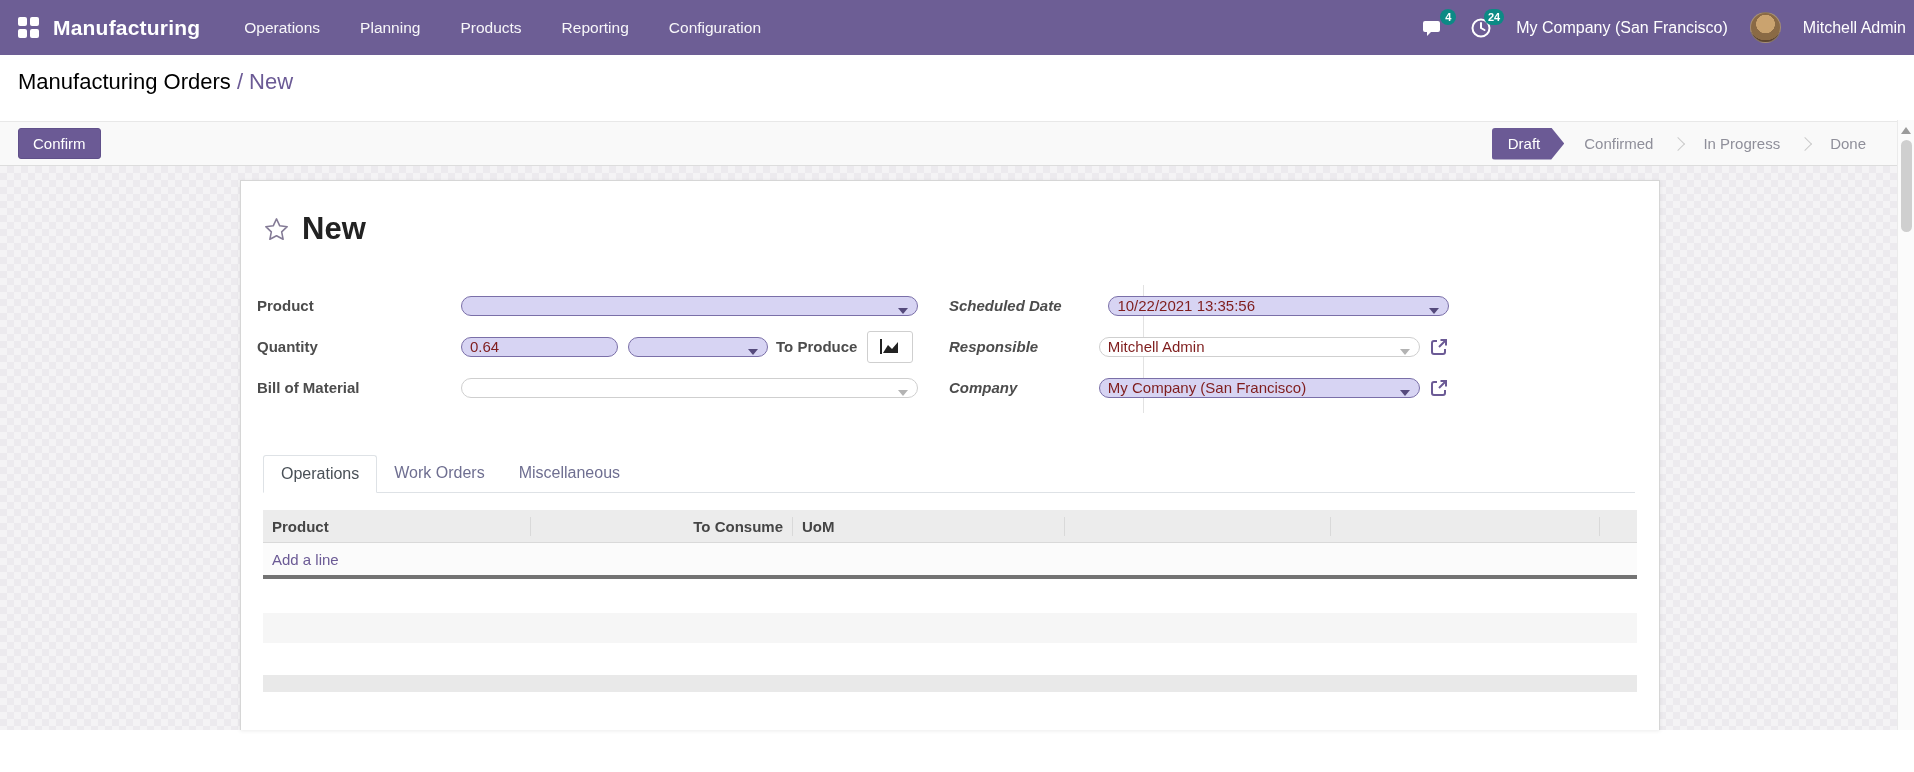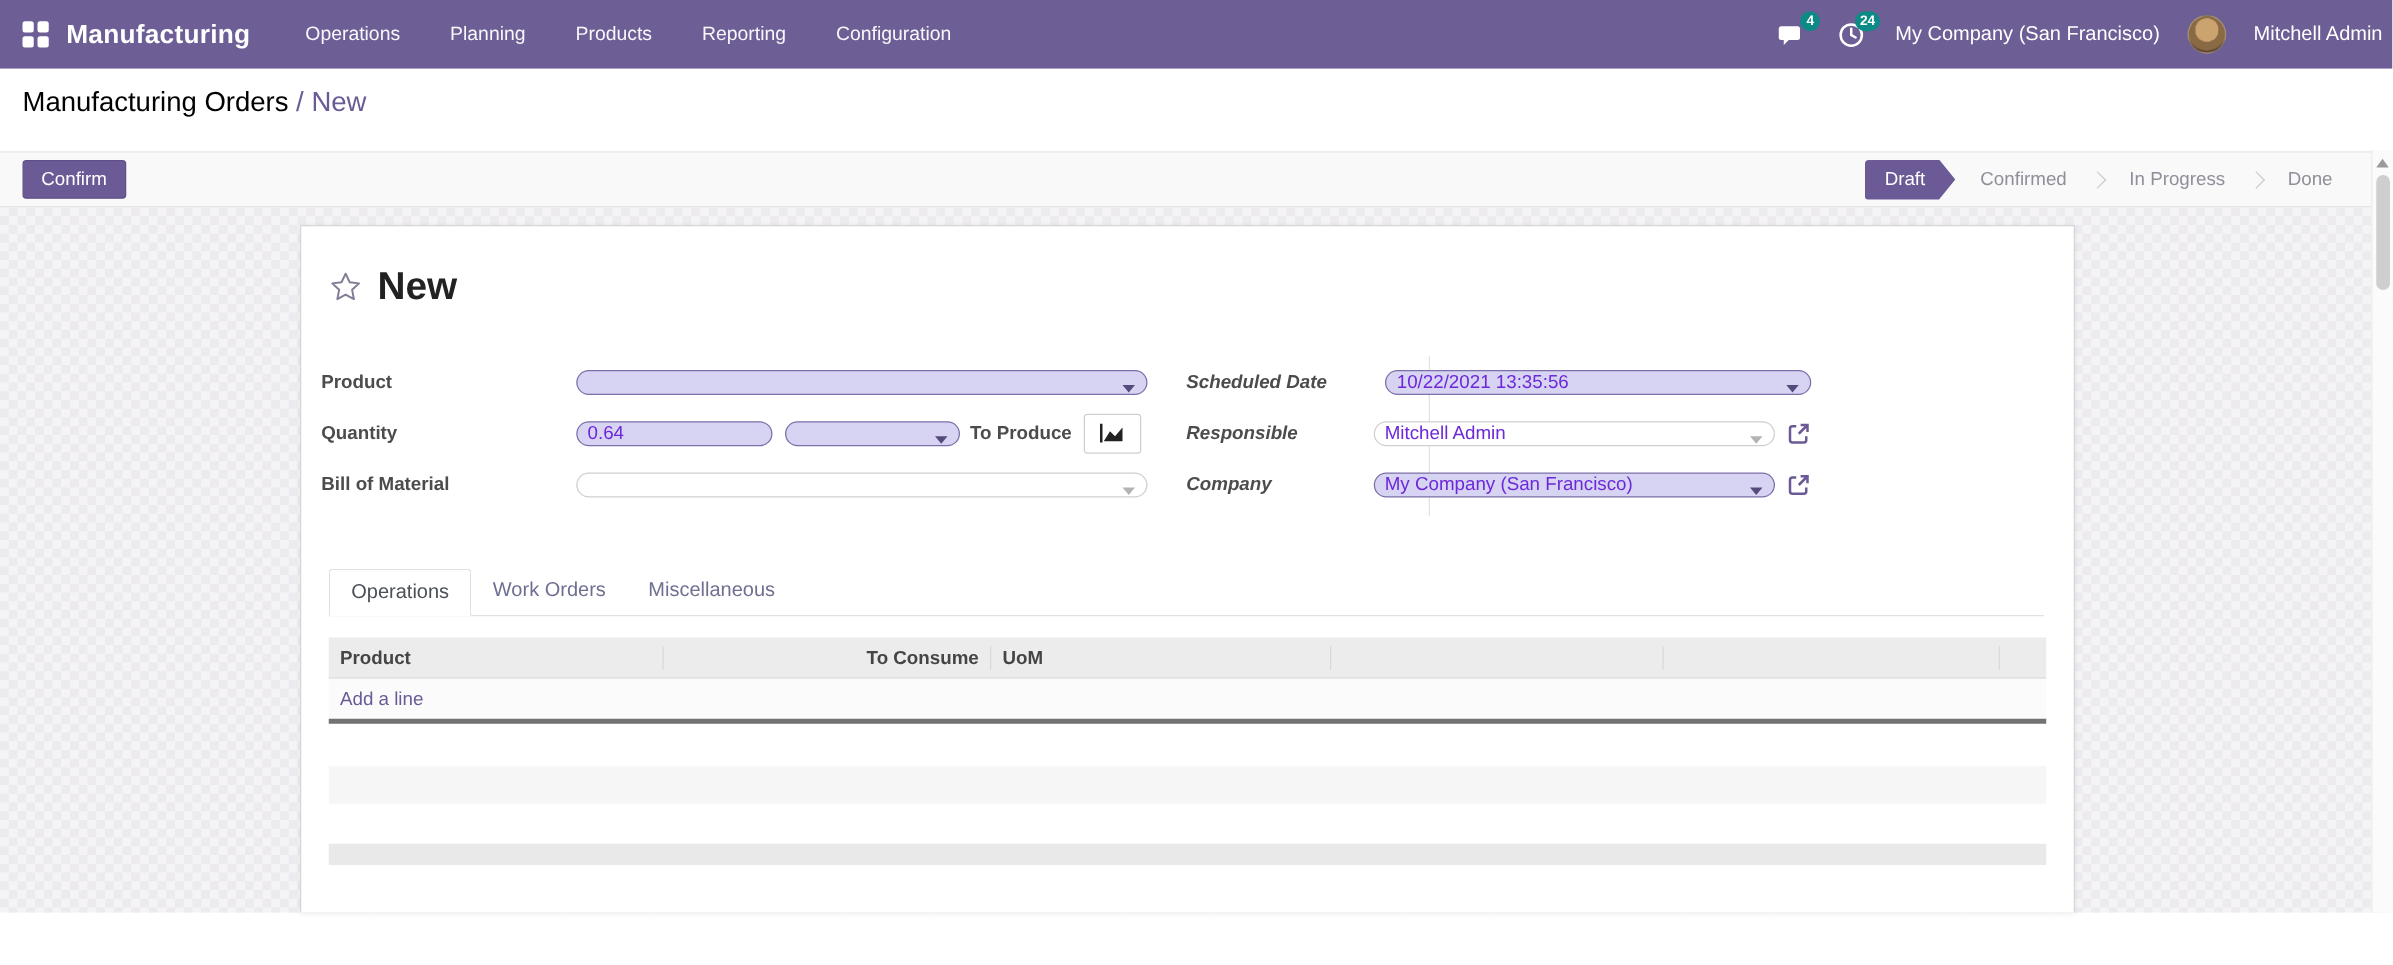--- a/index.html
+++ b/index.html
@@ -59,21 +59,21 @@
   .form-area { position:relative; margin-top:44px; display:flex; }
   .vdivider { position:absolute; left:902px; top:-6px; width:1px; height:128px; background:#e2e2e2; }
   .group { display:flex; flex-direction:column; }
   .g1 { margin-left:16px; width:661px; }
   .g2 { margin-left:31px; width:500px; }
   .frow { display:flex; align-items:center; height:29px; margin-bottom:12px; }
   .flabel { font-size:15px; font-weight:bold; color:#4c4c4c; }
   .g1 .flabel { width:204px; }
   .g2 .flabel { width:207px;font-style:italic; }
   .field { height:20px; border-radius:14px; display:flex; align-items:center; padding:0 8px;
-    font-size:15px; color:#6d28d9; position:relative; cursor:pointer; }
+    font-size:15px; color:#7f1d1d; position:relative; cursor:pointer; }
   .lav { background:#d7d4f3; border:1px solid #7a6fa8; }
   .white { background:#fff; border:1px solid #cfcfcf; }
   .caret { width:0; height:0; border-left:5px solid transparent; border-right:5px solid transparent;
     border-top:6px solid #554a7c; position:absolute; right:9px; top:11px; }
   .caret.gray { border-top-color:#b3b3b3; }
   .w-full { width:457px; }
   .qty { width:157px; }
   .uom { width:140px; margin-left:10px; }
   .to-produce { font-size:15px; font-weight:bold; color:#4c4c4c; margin:0 10px 0 8px; }
   .graph-btn { width:46px; height:32px; border:1px solid #cfcfcf; border-radius:3px; background:#fff;

